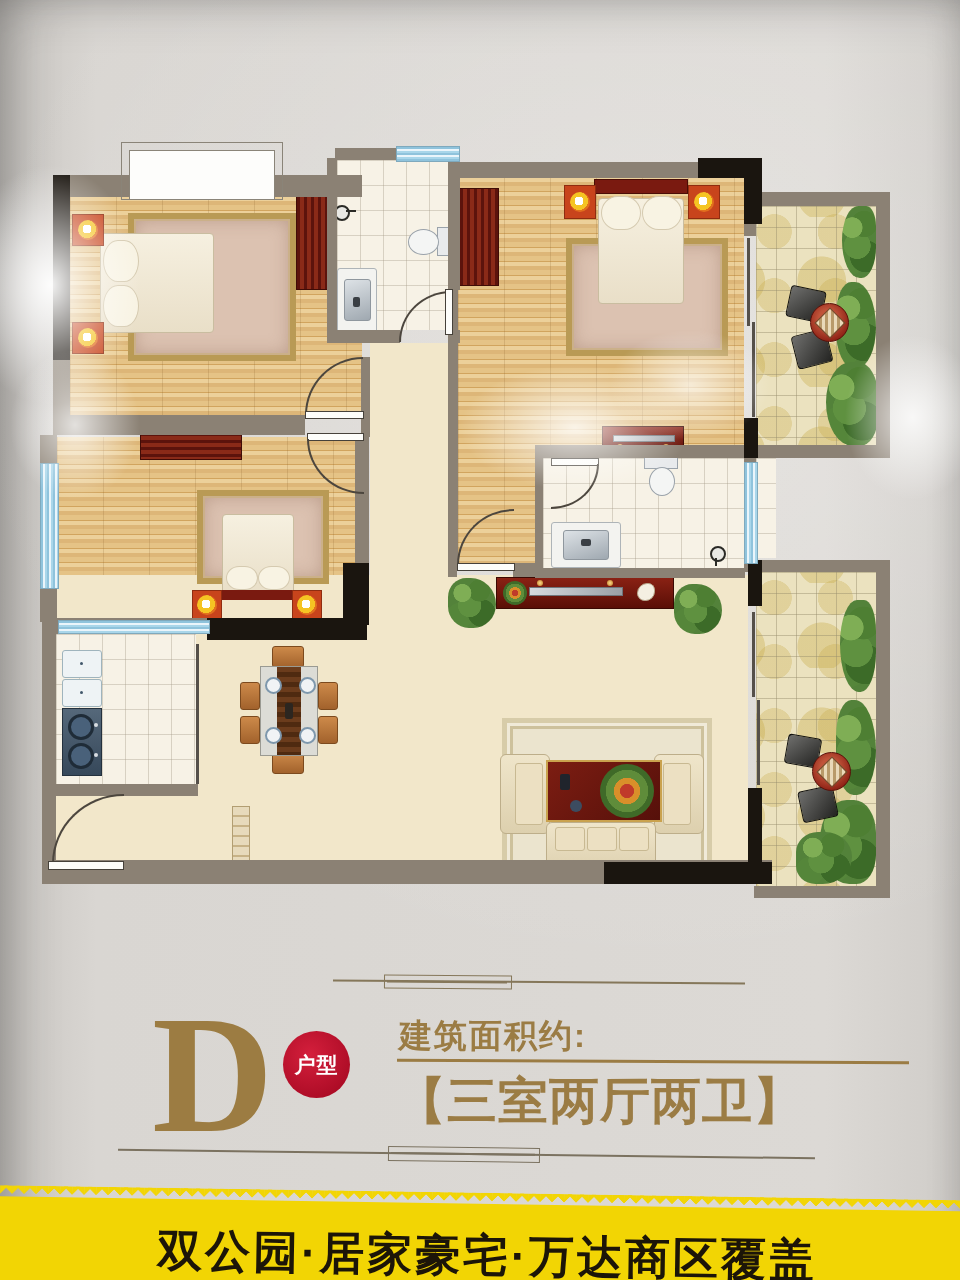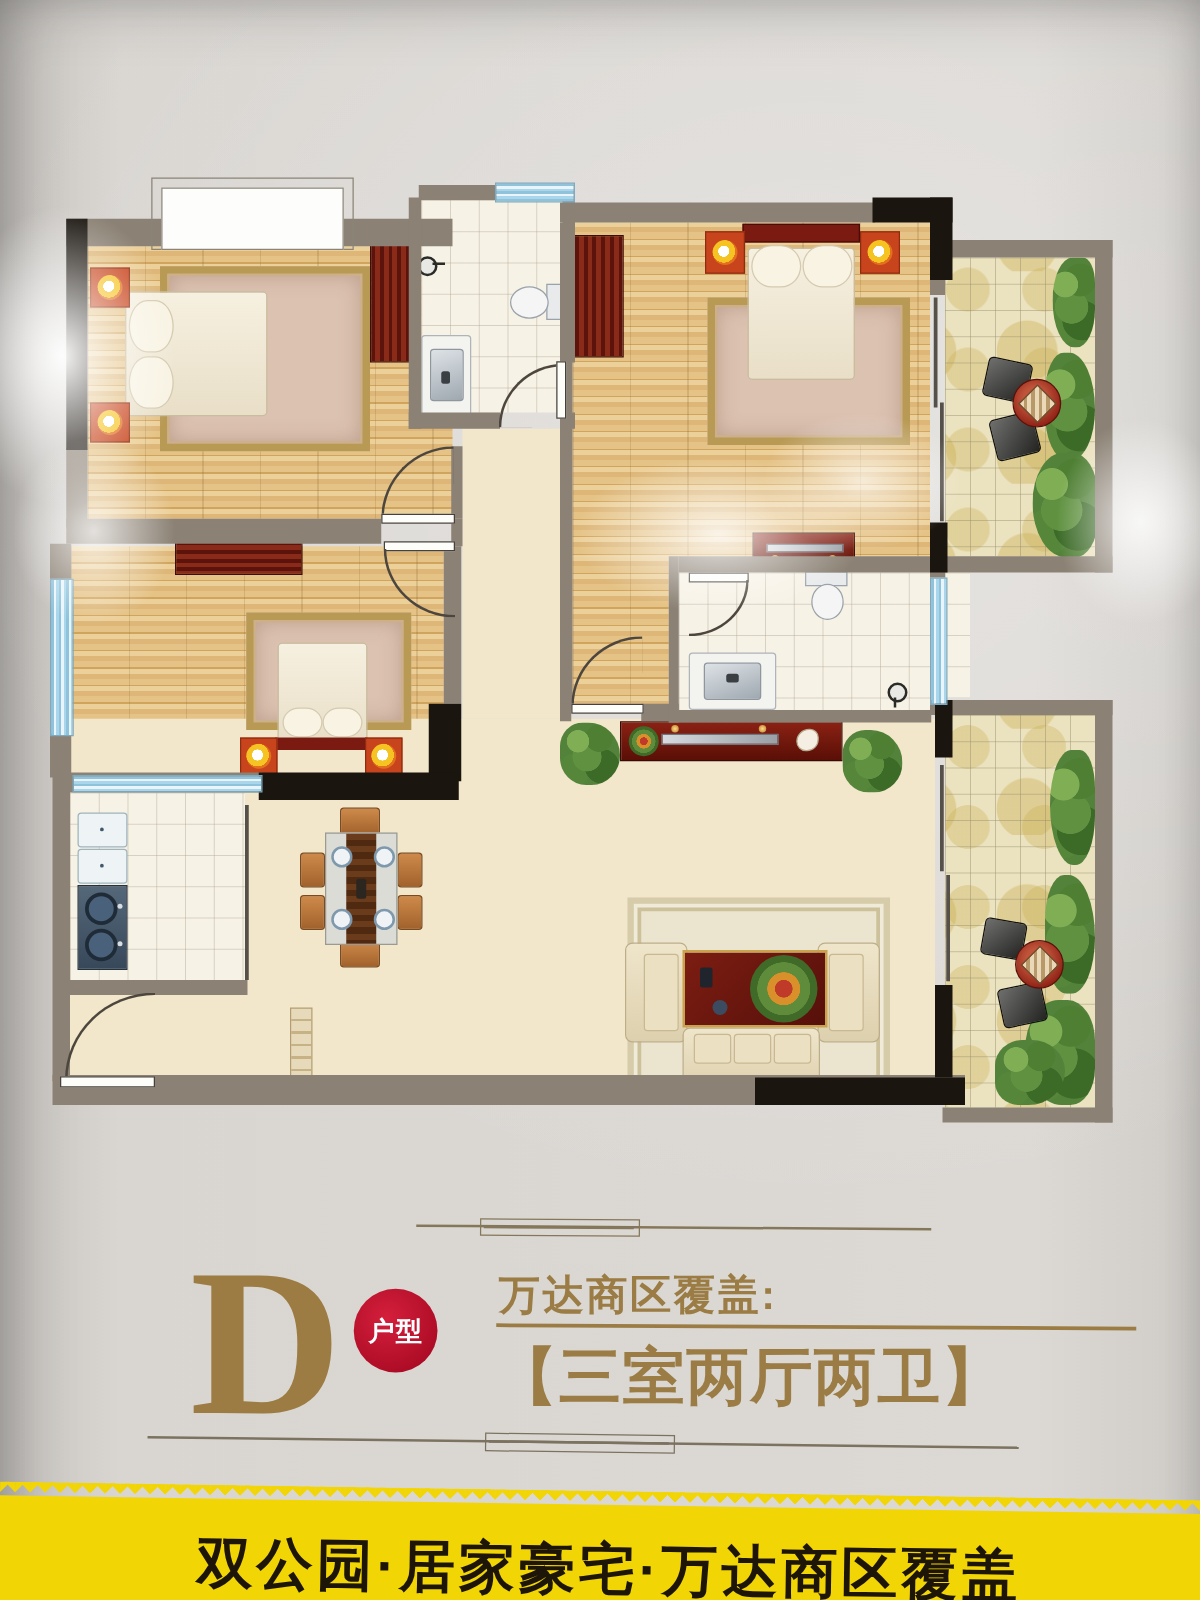--- a/index.html
+++ b/index.html
@@ -329,21 +329,21 @@
   <div class="abs decline" style="left:333px;top:981px;width:412px;height:2px;transform:rotate(0.4deg);"></div>
   <div class="abs decbox" style="left:384px;top:975px;width:126px;height:12px;transform:rotate(0.4deg);">
     <div class="abs decline" style="left:2px;top:5px;width:120px;height:2px;"></div>
   </div>
 
   <div class="abs letterD" style="left:152px;top:990px;">D</div>
   <div class="abs badge" style="left:283px;top:1031px;width:67px;height:67px;font-size:21px;letter-spacing:1px;">
     <span>户型</span>
   </div>
 
-  <div class="abs gold" style="left:399px;top:1014px;font-size:33px;font-weight:bold;letter-spacing:2px;">万达商区覆盖:</div>
+  <div class="abs gold" style="left:399px;top:1014px;font-size:33px;font-weight:bold;letter-spacing:2px;">建筑面积约:</div>
   <div class="abs" style="left:397px;top:1060px;width:512px;height:3px;background:#9b7c44;transform:rotate(0.3deg);"></div>
   <div class="abs gold" style="left:396px;top:1068px;font-size:50px;font-weight:bold;letter-spacing:1px;">【三室两厅两卫】</div>
 
   <div class="abs decline" style="left:118px;top:1153px;width:697px;height:2px;transform:rotate(0.7deg);background:#7b7260;"></div>
   <div class="abs decbox" style="left:388px;top:1147px;width:150px;height:13px;transform:rotate(0.7deg);border-color:#7b7260;">
     <div class="abs" style="left:2px;top:5px;width:144px;height:2px;background:#7b7260;"></div>
   </div>
 
   <div class="abs banner" style="left:-12px;top:1196px;width:1000px;height:100px;">
     <div class="teeth"></div>

